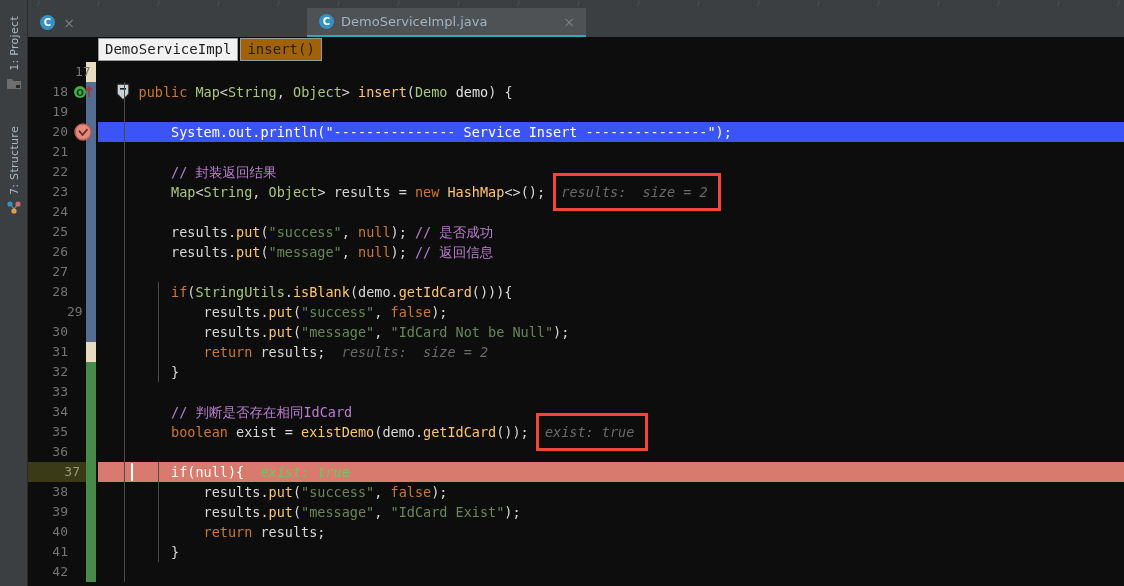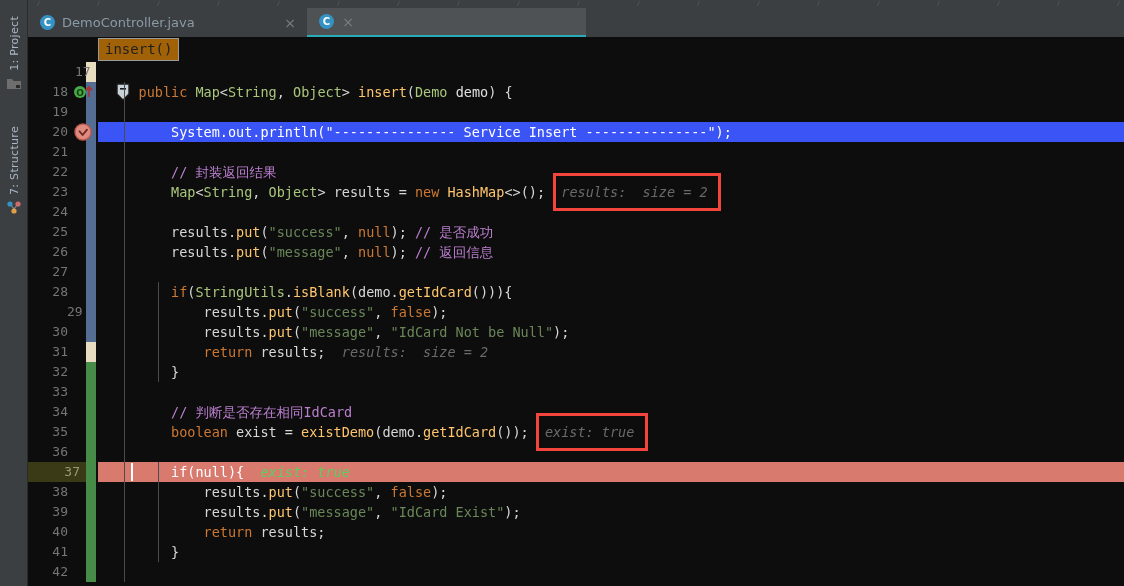--- a/index.html
+++ b/index.html
@@ -171,30 +171,31 @@
       <i style="left: 850px;"></i>
       <i style="left: 910px;"></i>
       <i style="left: 970px;"></i>
       <i style="left: 1030px;"></i>
       <i style="left: 1090px;"></i>
     </div>
 
   <div class="tabbar">
     <div class="tab inactive">
       <span class="cls-ico">C</span>
-      <span class="tab-name">DemoController.java</span>
       <span class="tab-x">×</span>
     </div>
     <div class="tab active">
       <span class="cls-ico">C</span>
+      <span class="tab-name">DemoServiceImpl.java</span>
       <span class="tab-x">×</span>
     </div>
   </div>
 
   <div class="crumbs">
+    <span class="crumb c1">DemoServiceImpl</span>
     <span class="crumb c2">insert()</span>
   </div>
 
   <div class="editor">
     <div class="gutter" id="gutter">
         <div class="vcs" style="top: 0px; height: 20px; background: rgb(232, 220, 192);"></div>
         <div class="vcs" style="top: 20px; height: 260px; background: rgb(83, 110, 146);"></div>
         <div class="vcs" style="top: 280px; height: 20px; background: rgb(232, 220, 192);"></div>
         <div class="vcs" style="top: 300px; height: 220px; background: rgb(70, 140, 72);"></div>
         <div class="lineno" style="top: 0px; padding-left: 47px;">17</div>

